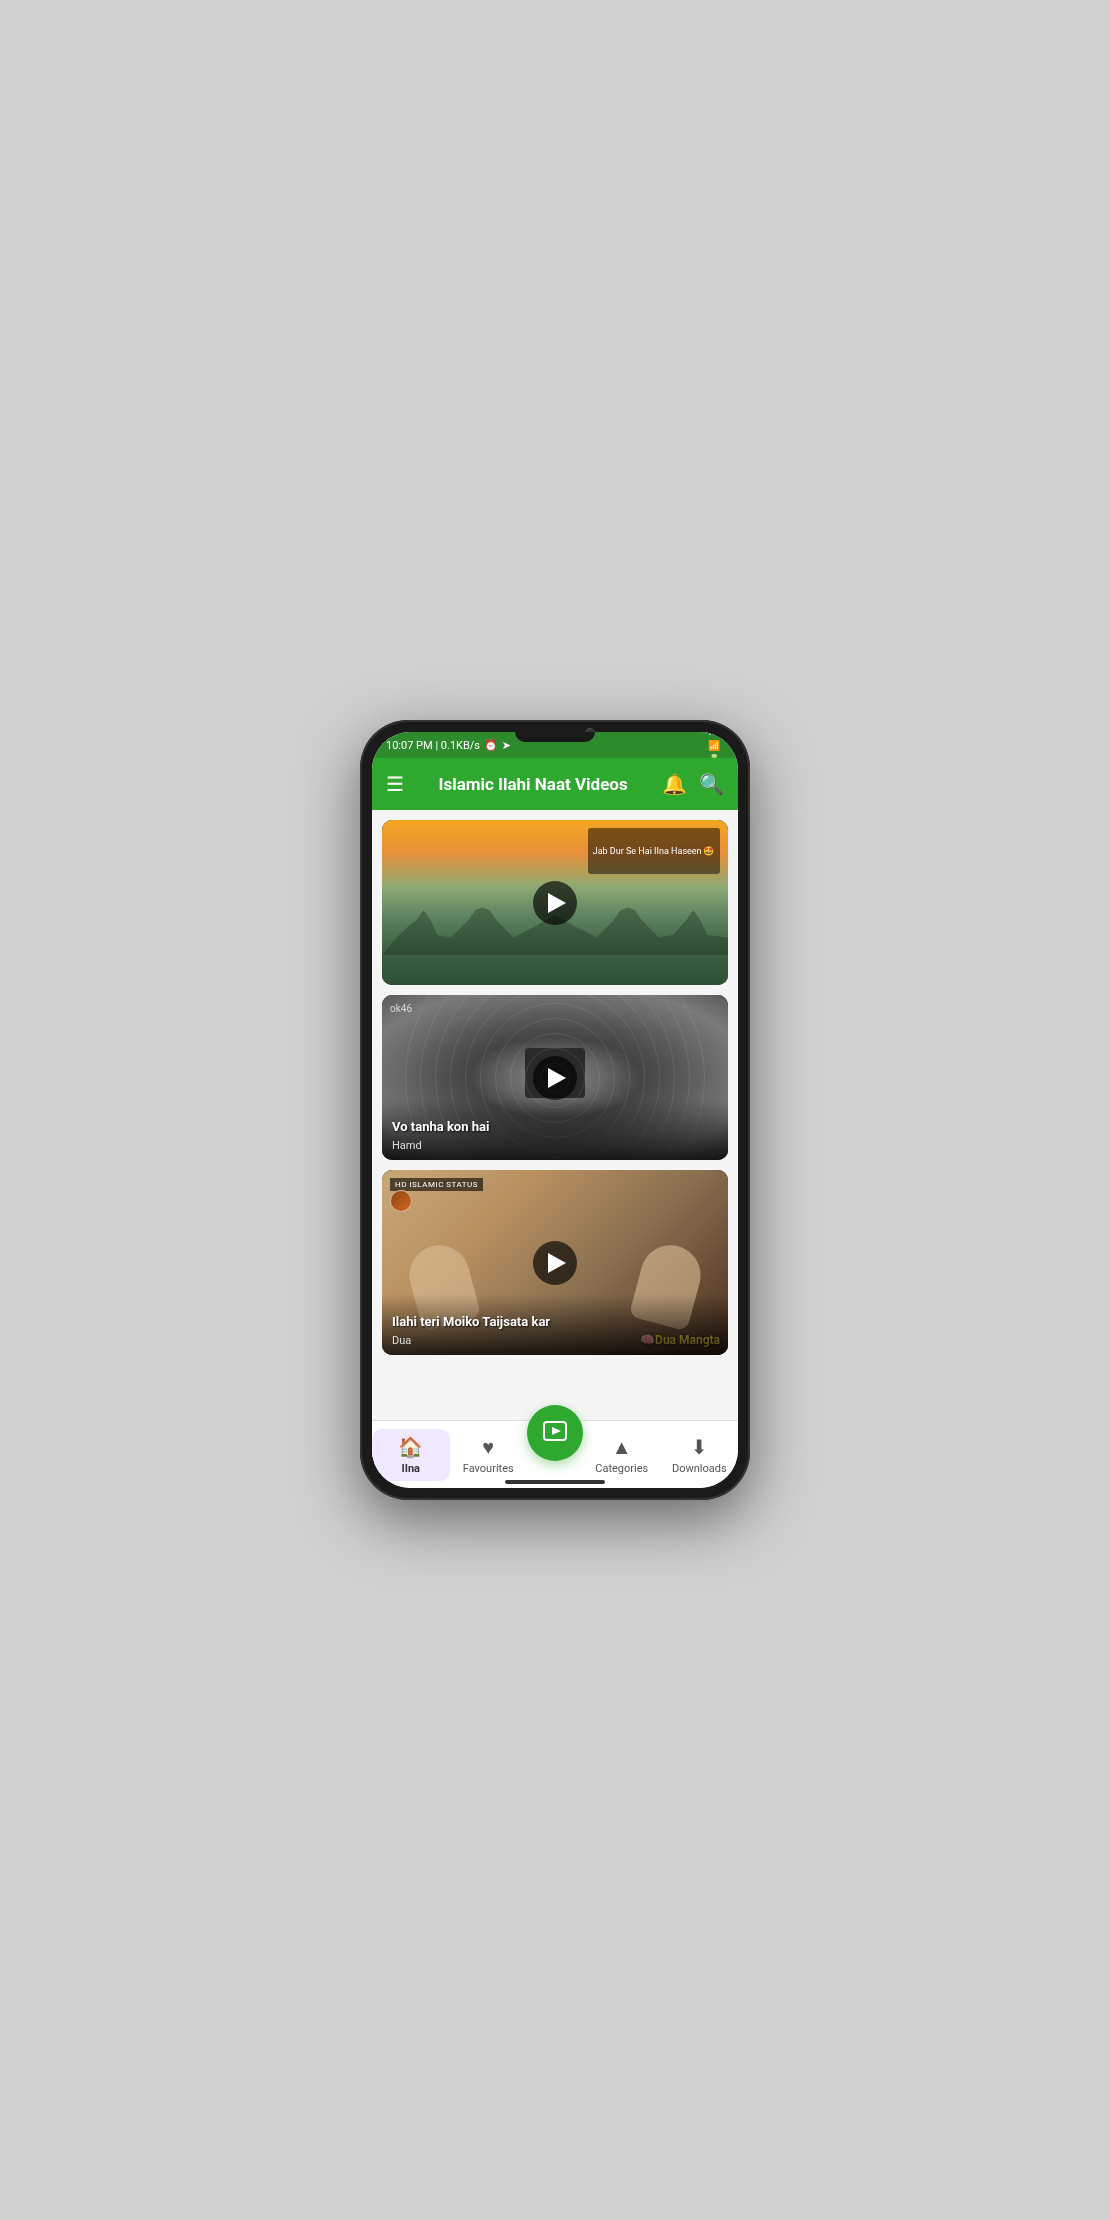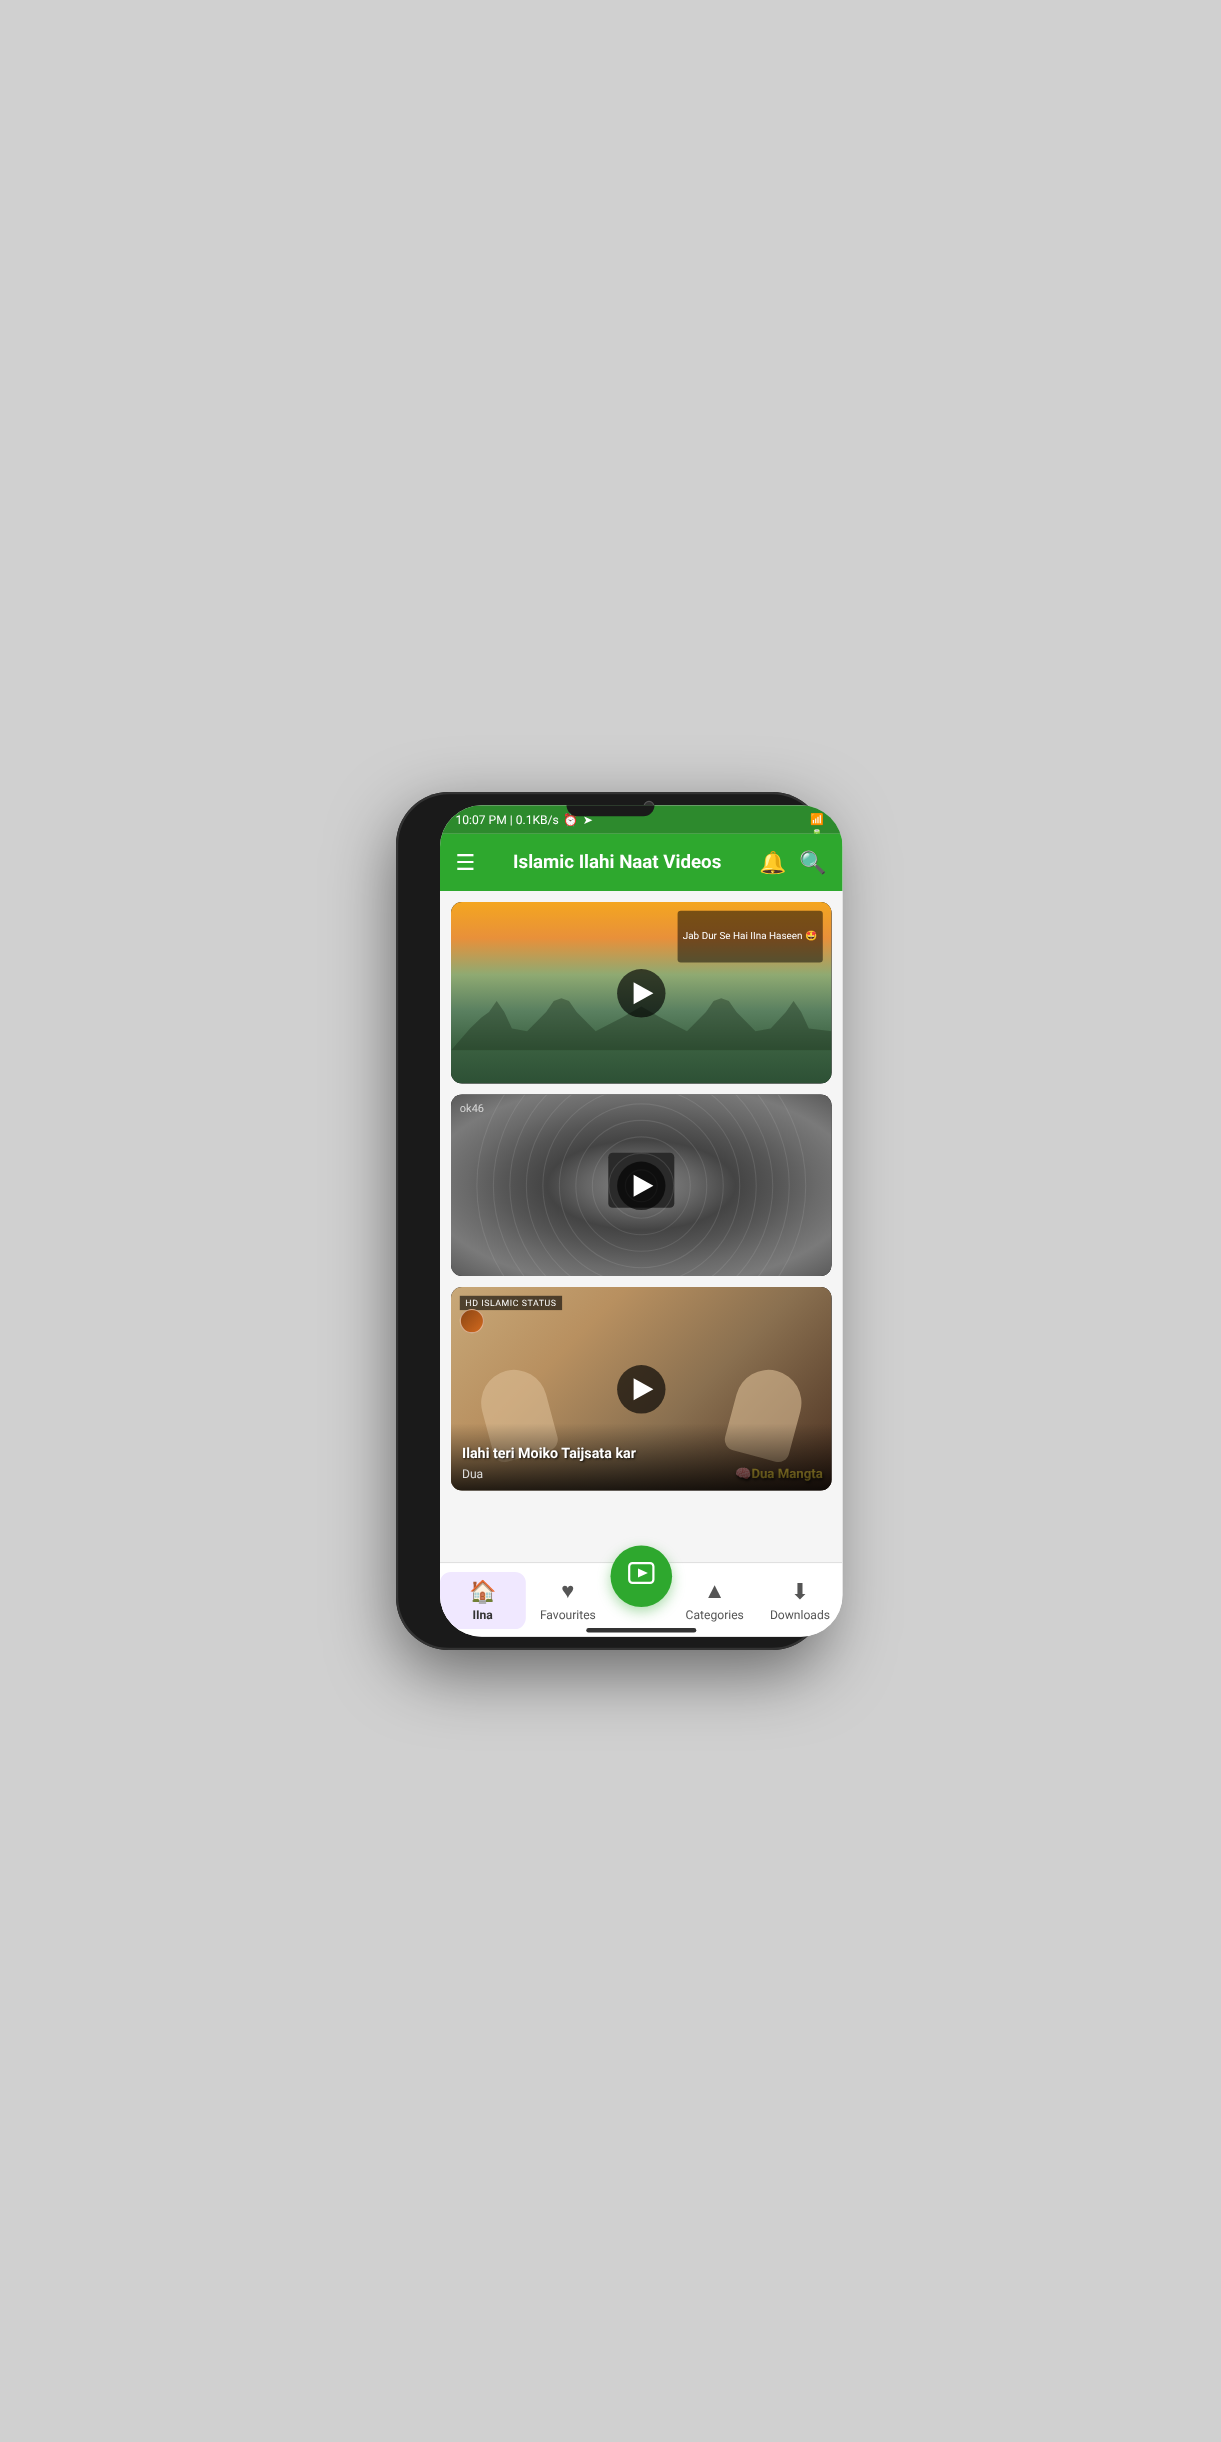--- a/index.html
+++ b/index.html
@@ -26,21 +26,20 @@
 
     .phone-inner {
       width: 100%;
       height: 100%;
       background: #f0f0f0;
       border-radius: 38px;
       overflow: hidden;
       display: flex;
       flex-direction: column;
       position: relative;
-      margin-left: 28px;
     }
 
     
     .status-bar {
       background: #2d8a2d;
       color: white;
       font-size: 11px;
       padding: 4px 14px;
       display: flex;
       justify-content: space-between;
@@ -520,20 +519,26 @@
             <div class="ring" style="width:210px;height:210px;"></div>
             <div class="ring" style="width:240px;height:240px;"></div>
             <div class="ring" style="width:270px;height:270px;"></div>
             <div class="ring" style="width:300px;height:300px;"></div>
           </div>
           <div class="watermark" style="color:rgba(255,255,255,0.7);font-size:10px;position:absolute;top:8px;left:8px;">ok46</div>
           <div class="play-btn" style="position:relative;z-index:3;">
             <div class="play-triangle"></div>
           </div>
         </div>
+        <div class="video-info">
+          <div class="video-title">Vo tanha kon hai</div>
+          <div class="video-meta">
+            <span class="video-category">Hamd</span>
+          </div>
+        </div>
       </div>
 
       <div class="video-card">
         <div class="video-thumbnail thumb-3" style="height:185px;">
           <div class="hd-banner">HD ISLAMIC STATUS</div>
           <div class="channel-avatar"></div>
           <div class="hands-left"></div>
           <div class="hands-right"></div>
           <div class="play-btn" style="position:relative;z-index:3;">
             <div class="play-triangle"></div>

